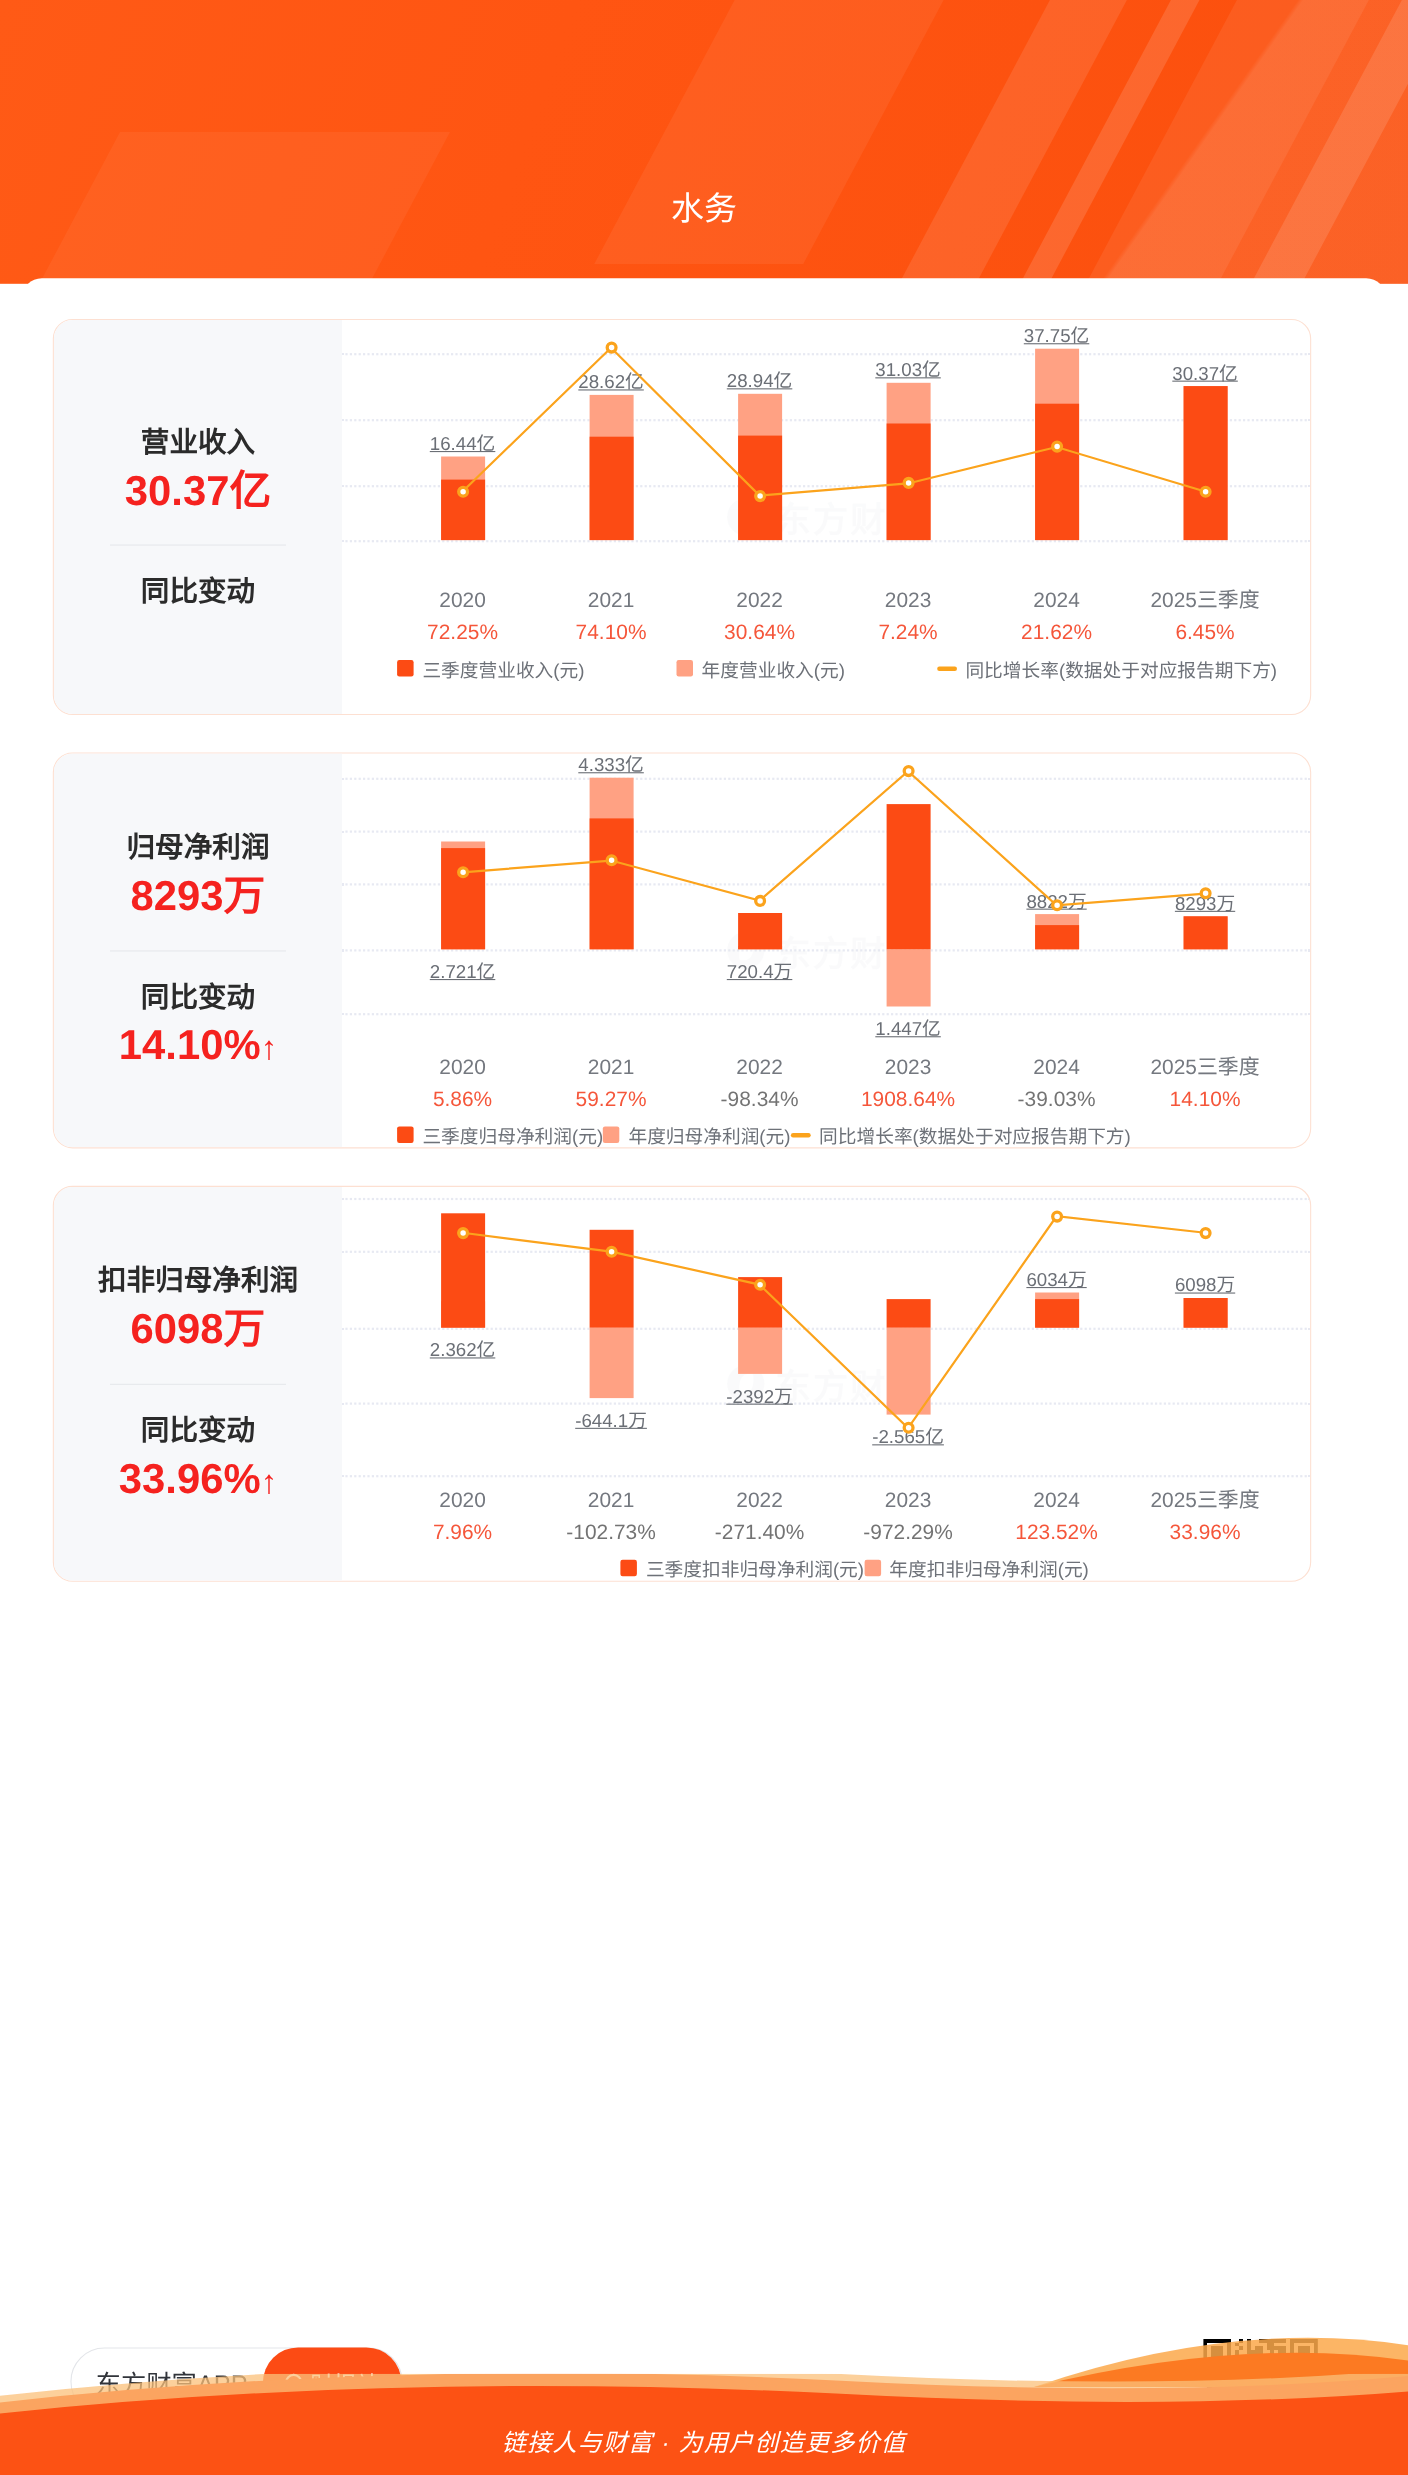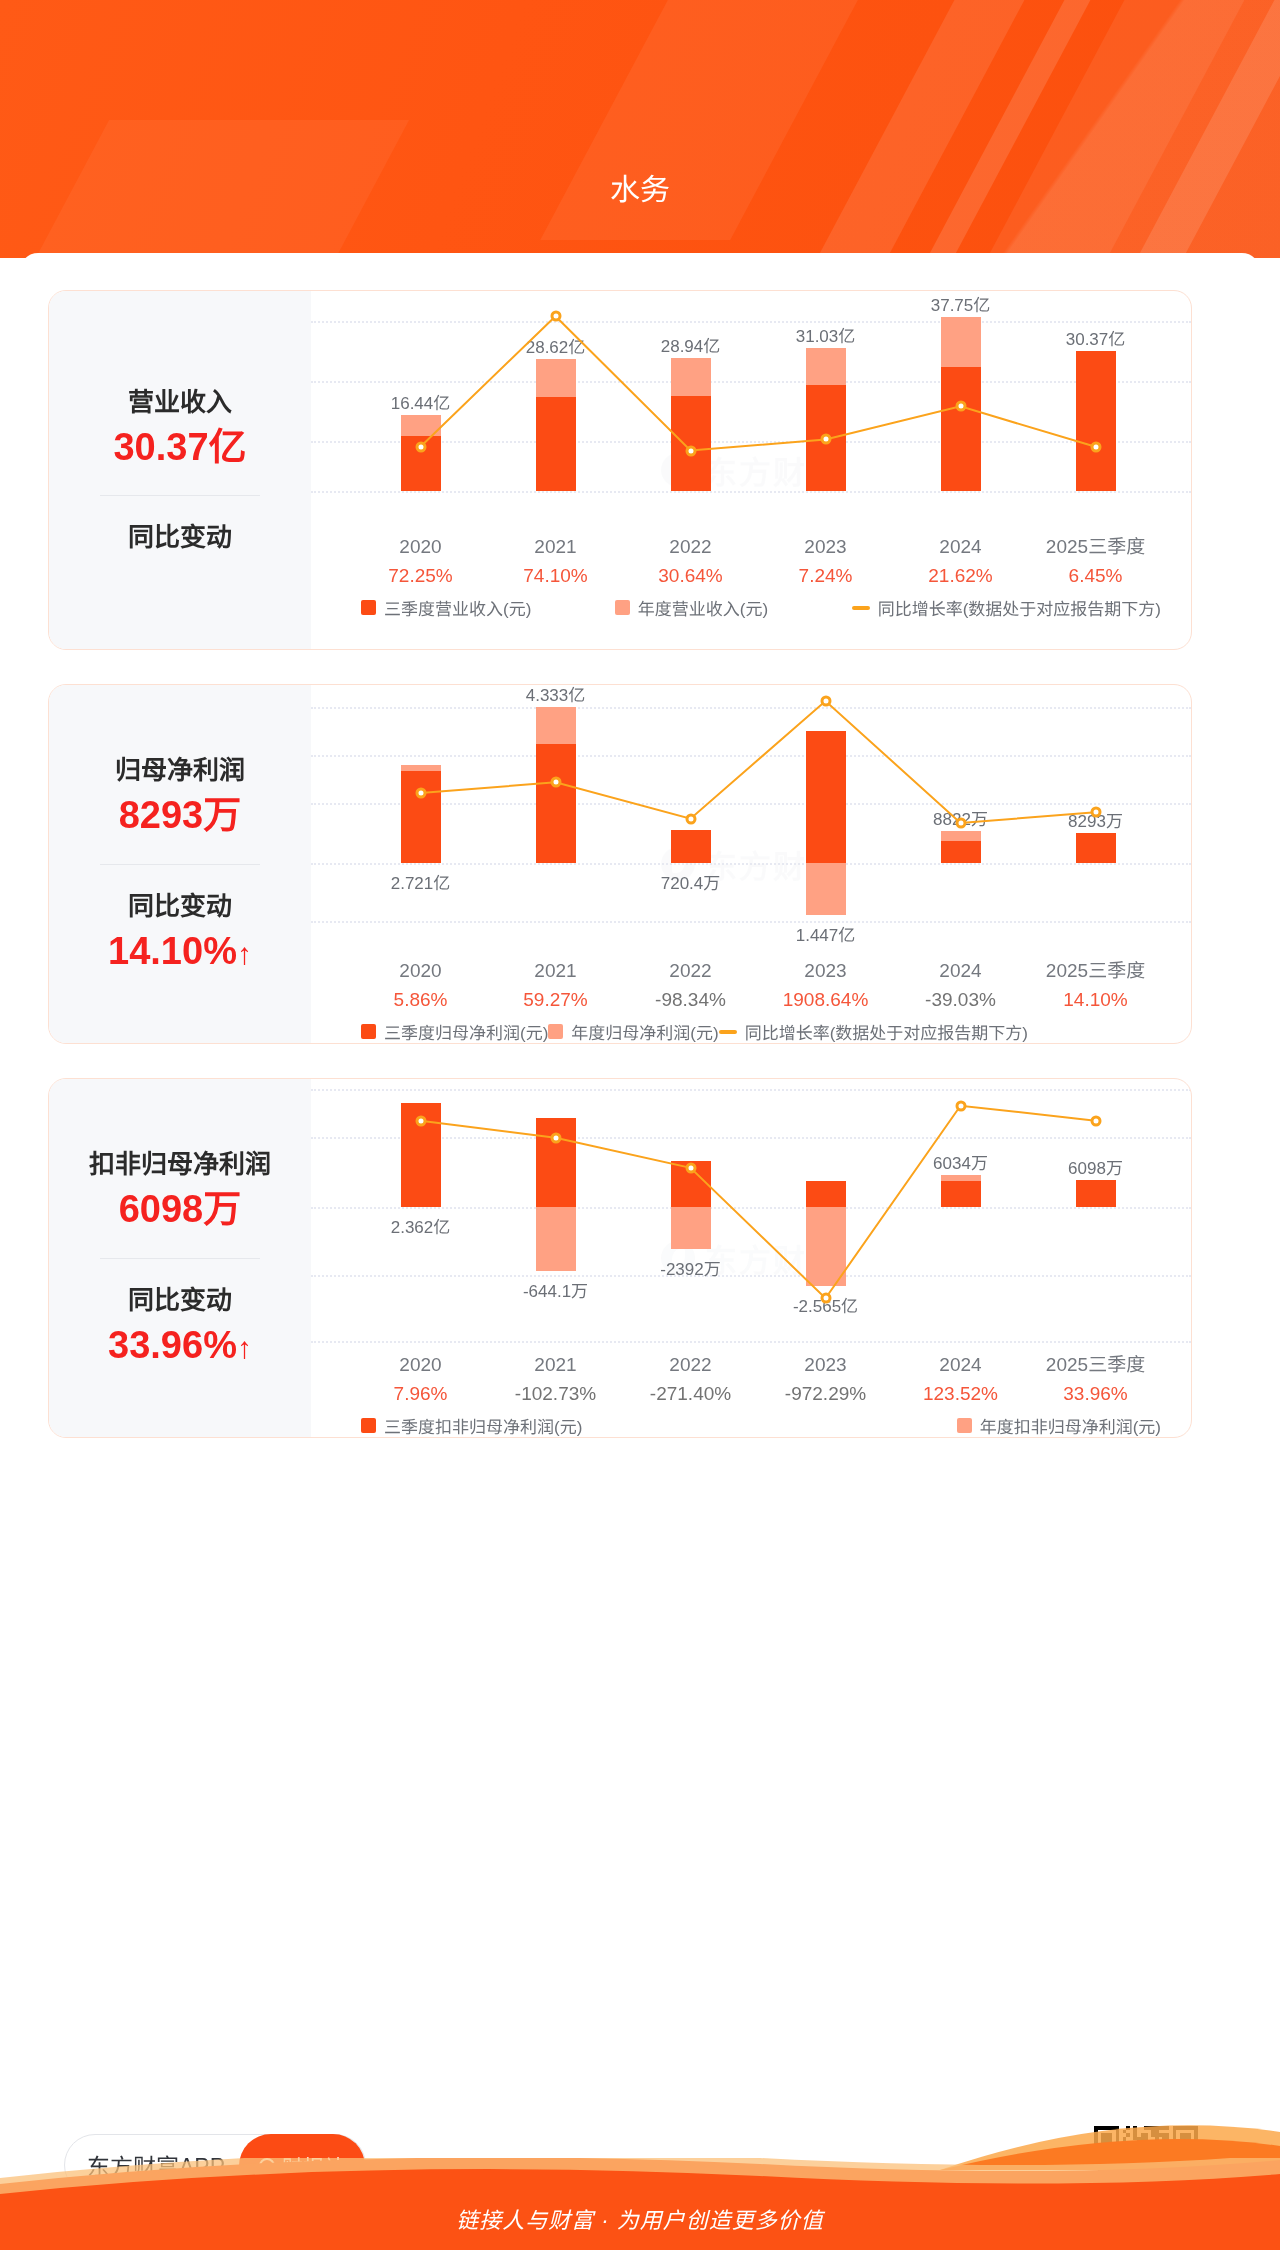--- a/index.html
+++ b/index.html
@@ -69,20 +69,21 @@
   
   .grid {
     position:absolute; left:0; right:0; height:0;
     border-top:2px dotted #e7e9f2;
   }
   .seg-top  { position:absolute; width:40px; background:#ffa183; }
   .seg-main { position:absolute; width:40px; background:#fc4b14; }
   .bar-label {
     position:absolute; font-size:17px; color:#6b6f76; white-space:nowrap;
     transform:translateX(-50%);
+    text-decoration:underline;
   }
 
   
   .lineSvg { position:absolute; left:0; top:0; overflow:visible; }
   .dot {
     position:absolute; width:11px; height:11px; border-radius:50%;
     background:#fff; border:3px solid #fba31c; transform:translate(-50%,-50%);
   }
 
   
@@ -426,21 +427,21 @@
             </div>
             <div class="xcell">
               <div class="xyear">2024</div>
               <div class="xpct pos">123.52%</div>
             </div>
             <div class="xcell">
               <div class="xyear">2025三季度</div>
               <div class="xpct pos">33.96%</div>
             </div>
           </div>
-          <div class="legend" style="top:334px;left:50px;width:800px;justify-content:space-between">
+          <div class="legend" style="top:334px;left:66px;width:800px;justify-content:center">
             <span class="lg-item">
               <span class="sw dark"></span>
               <span class="lg-text">三季度扣非归母净利润(元)</span>
             </span>
             <span class="lg-item">
               <span class="sw light"></span>
               <span class="lg-text">年度扣非归母净利润(元)</span>
             </span>
           </div>
         </div>

